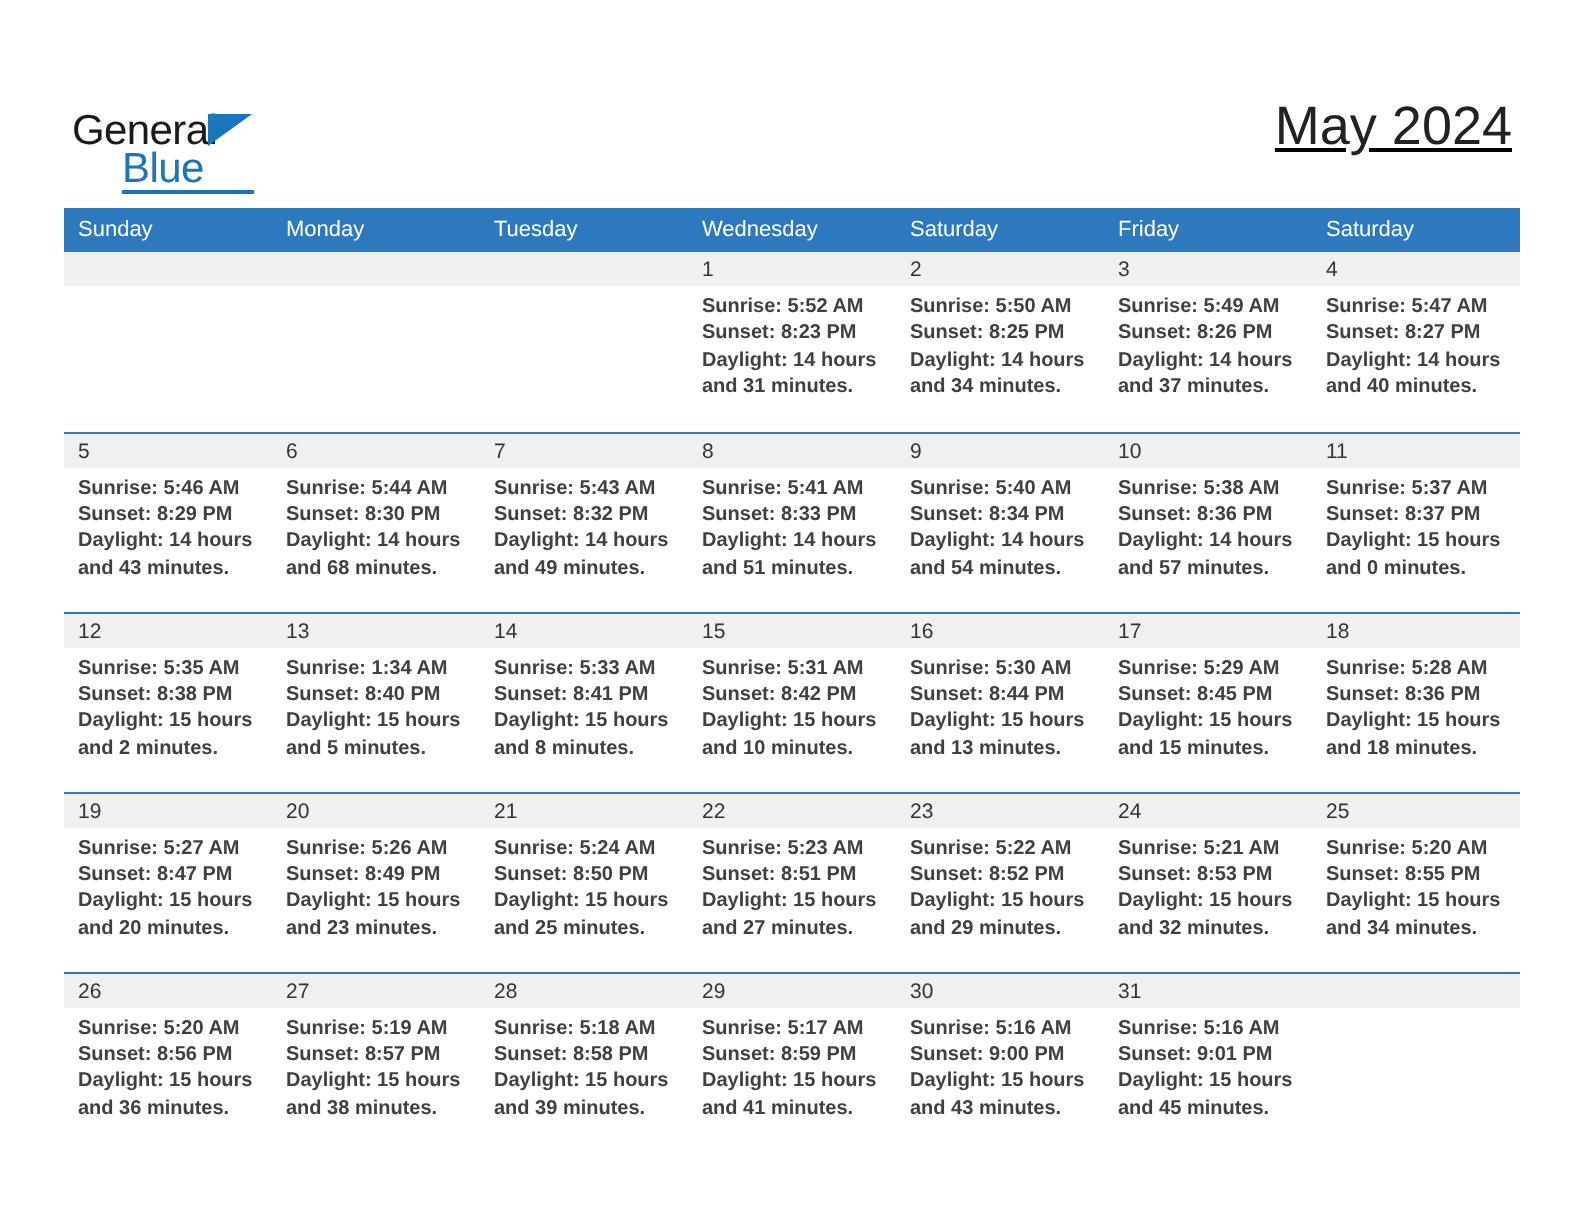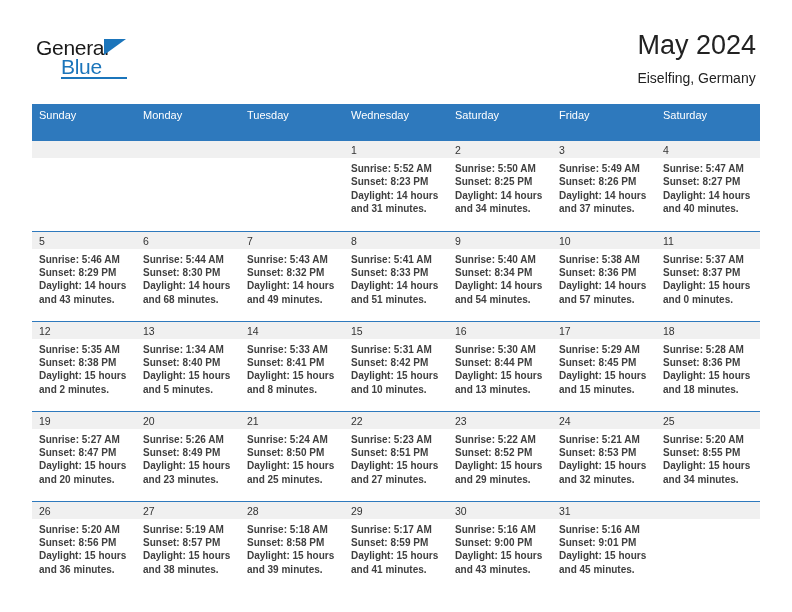--- a/index.html
+++ b/index.html
@@ -15,21 +15,21 @@
     position: relative;
     width: 792px;
     height: 612px;
     background: #ffffff;
     overflow: hidden;
   }
 
   
   .top-bar {
     position: absolute;
-    left: 0; top: 0;
+    left: 0; top: 18px;
     width: 792px;
     height: 104px;
   }
   .logo {
     position: absolute;
     left: 36px;
     top: 36px;
     width: 120px;
     height: 48px;
   }
@@ -67,21 +67,22 @@
     top: 41px;
     width: 66px;
     height: 2px;
     background: #1b75bb;
   }
 
   .title-block {
     position: absolute;
     right: 36px;
     top: 28px;
-    text-align: left;
+    text-align: center;
+    text-decoration: underline;
   }
   .cal-title {
     font-size: 27px;
     color: #222222;
     line-height: 34px;
     white-space: nowrap;
   }
   .cal-subtitle {
     font-size: 14px;
     color: #222222;
@@ -98,21 +99,21 @@
     width: 728px;
     border-collapse: collapse;
     table-layout: fixed;
   }
   .calendar th {
     background: #2e79bd;
     color: #ffffff;
     font-size: 11px;
     font-weight: normal;
     text-align: left;
-    padding: 5px 0 20px 7px;
+    padding: 5px 0 5px 7px;
     height: 20px;
     vertical-align: middle;
   }
   .week-row td {
     vertical-align: top;
     padding: 0;
     border-top: 1.6px solid #2e79bd;
     height: 90px;
   }
   .week-row.first td {
@@ -148,21 +149,20 @@
 
     <div class="logo">
       <span class="logo-general">General</span>
       <span class="logo-tri"></span>
       <span class="logo-blue">Blue</span>
       <span class="logo-underline"></span>
     </div>
 
     <div class="title-block">
       <div class="cal-title">May 2024</div>
-      <div class="cal-subtitle">Eiselfing, Germany</div>
     </div>
 
   </div>
 
   <table class="calendar">
     <thead>
       <tr>
         <th>Sunday</th>
         <th>Monday</th>
         <th>Tuesday</th>

